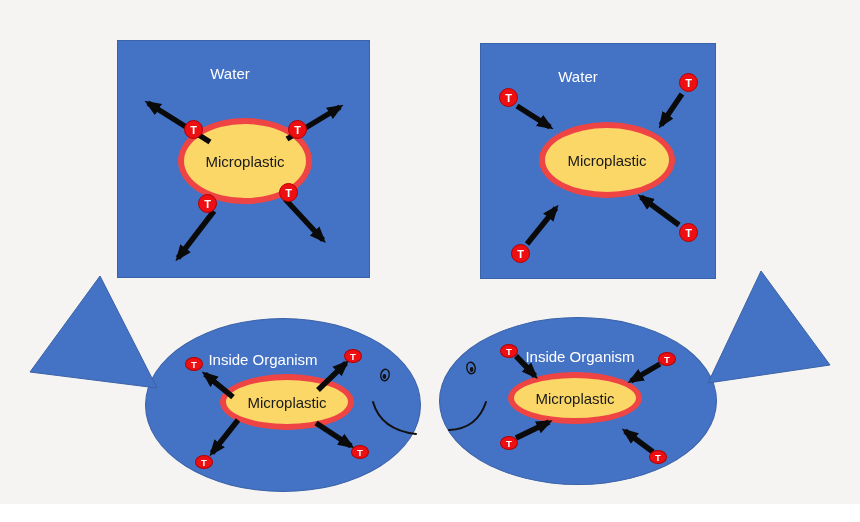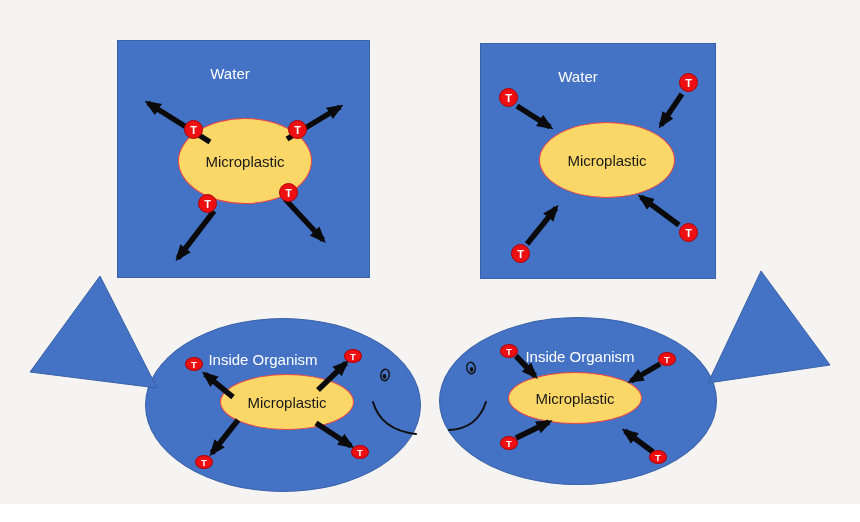--- a/index.html
+++ b/index.html
@@ -22,21 +22,21 @@
   }
   .fish-body{
     background:#4472C4;
     border:1px solid #3a62a8;
     border-radius:50%;
     box-sizing:border-box;
     z-index:1;
   }
   .mp-ellipse{
     background:#fad767;
-    border:1px solid #ef4444;
+    border:6px solid #ef4444;
     border-radius:50%;
     box-sizing:border-box;
     z-index:2;
     display:flex;align-items:center;justify-content:center;
   }
   .mp-label{
     color:#1a1a1a;
     font-size:15px;
     white-space:nowrap;
   }

